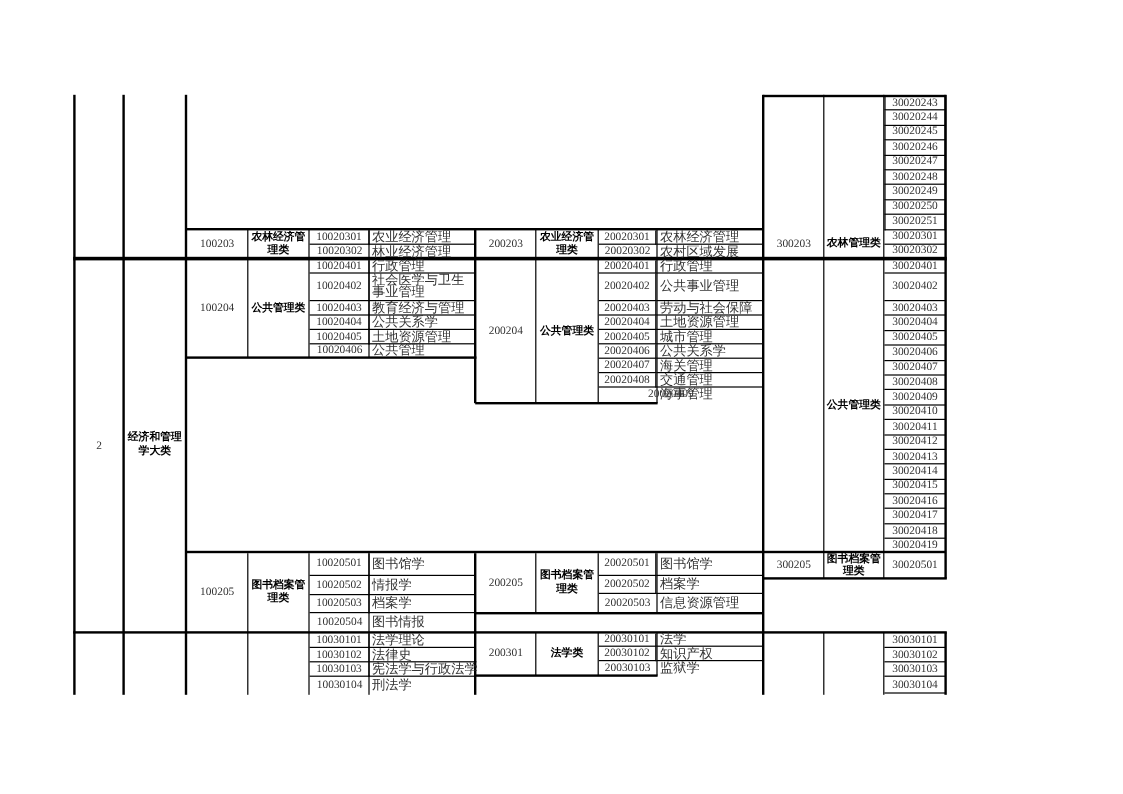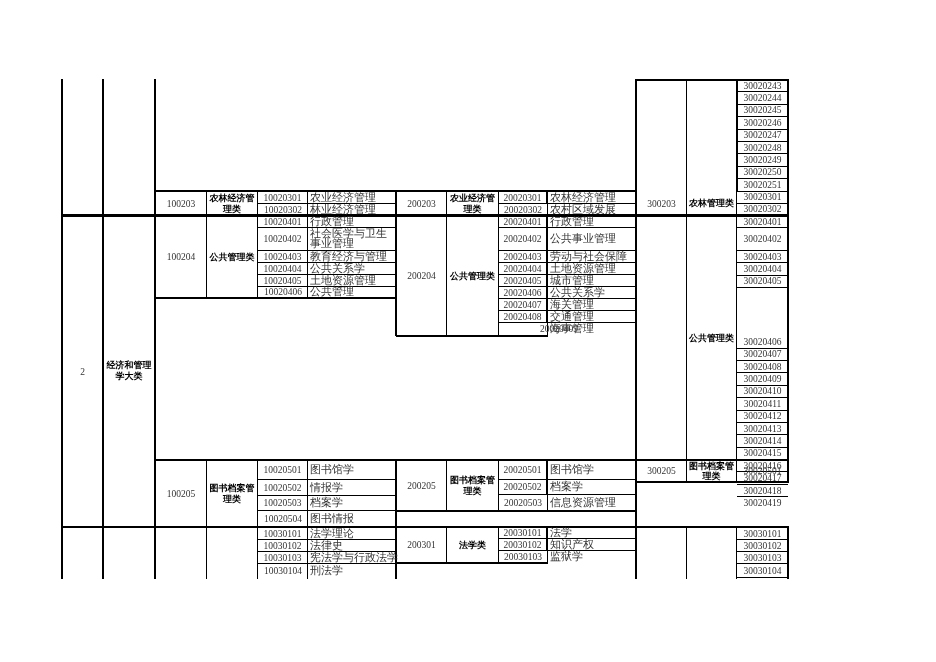--- a/index.html
+++ b/index.html
@@ -141,21 +141,21 @@
   <div class="cell code" style="left:499px;top:323px;width:48px;height:12px;margin-left:36px;">20020409</div>
   <div class="cell name" style="left:547px;top:323px;width:89px;height:12px;">海事管理</div>
 
   <div class="cell cat" style="left:687px;top:217px;width:49px;height:242px;">公共管理类</div>
   <div class="abs" style="left:737px;top:217px;width:51px;">
     <div class="cell code bord" style="position:relative;width:51px;height:11px;border-top:none;border-left:none;border-right:none;">30020401</div>
     <div class="cell code bord" style="position:relative;width:51px;height:23px;border-top:none;border-left:none;border-right:none;">30020402</div>
     <div class="cell code bord" style="position:relative;width:51px;height:12.4px;border-top:none;border-left:none;border-right:none;">30020403</div>
     <div class="cell code bord" style="position:relative;width:51px;height:12.4px;border-top:none;border-left:none;border-right:none;">30020404</div>
     <div class="cell code bord" style="position:relative;width:51px;height:12.4px;border-top:none;border-left:none;border-right:none;">30020405</div>
-    <div class="cell code bord" style="position:relative;width:51px;height:12.4px;border-top:none;border-left:none;border-right:none;margin-top:48px;">30020406</div>
+    <div class="cell code bord" style="position:relative;width:51px;height:12.4px;border-top:none;border-left:none;border-right:none;">30020406</div>
     <div class="cell code bord" style="position:relative;width:51px;height:12.4px;border-top:none;border-left:none;border-right:none;">30020407</div>
     <div class="cell code bord" style="position:relative;width:51px;height:12.4px;border-top:none;border-left:none;border-right:none;">30020408</div>
     <div class="cell code bord" style="position:relative;width:51px;height:12.4px;border-top:none;border-left:none;border-right:none;">30020409</div>
     <div class="cell code bord" style="position:relative;width:51px;height:12.4px;border-top:none;border-left:none;border-right:none;">30020410</div>
     <div class="cell code bord" style="position:relative;width:51px;height:12.4px;border-top:none;border-left:none;border-right:none;">30020411</div>
     <div class="cell code bord" style="position:relative;width:51px;height:12.4px;border-top:none;border-left:none;border-right:none;">30020412</div>
     <div class="cell code bord" style="position:relative;width:51px;height:12.4px;border-top:none;border-left:none;border-right:none;">30020413</div>
     <div class="cell code bord" style="position:relative;width:51px;height:12.4px;border-top:none;border-left:none;border-right:none;">30020414</div>
     <div class="cell code bord" style="position:relative;width:51px;height:12.4px;border-top:none;border-left:none;border-right:none;">30020415</div>
     <div class="cell code bord" style="position:relative;width:51px;height:12.4px;border-top:none;border-left:none;border-right:none;">30020416</div>

